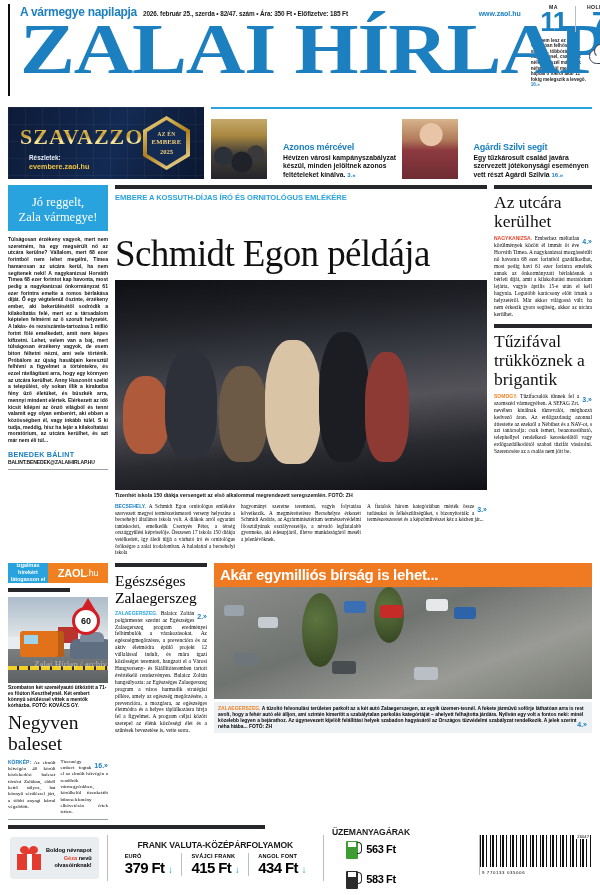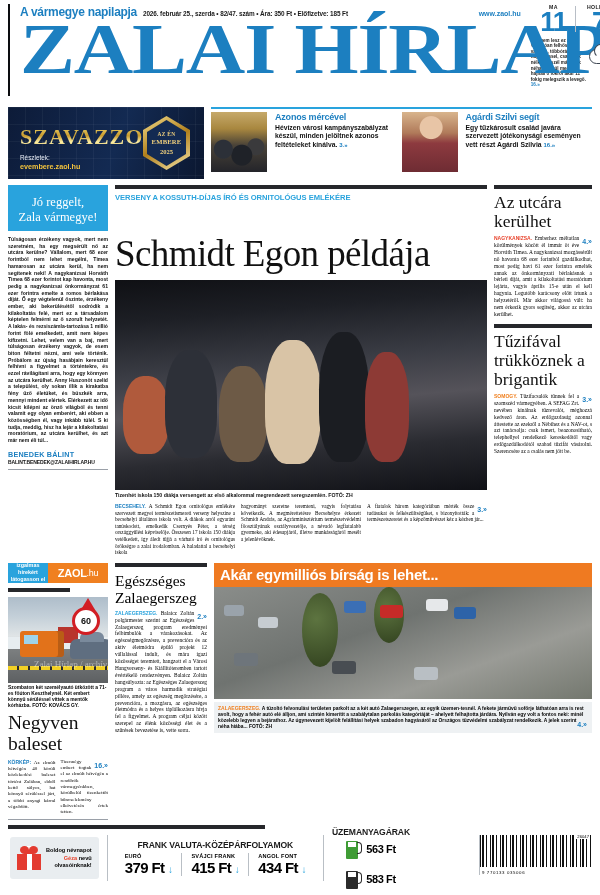--- a/index.html
+++ b/index.html
@@ -30,32 +30,32 @@
   .wx-ico{width:34px;position:relative;height:26px;margin-top:4px;}
   .cloud{position:absolute;left:1px;top:7px;width:27px;height:13px;background:#fff;border:1.3px solid #3c4450;border-radius:9px;}
   .cloud:before{content:"";position:absolute;left:4px;top:-6px;width:12px;height:12px;background:#fff;border:1.3px solid #3c4450;border-radius:50%;border-bottom-color:transparent;}
 
   
   .promorow{display:flex;gap:7px;height:72px;margin-top:3px;}
   .vote{width:196px;background:linear-gradient(110deg,#0d1b38 0%,#132a52 55%,#0b1730 100%);position:relative;overflow:hidden;}
   .vote-grid{position:absolute;inset:0;background-image:linear-gradient(rgba(255,255,255,.045) 1px,transparent 1px),linear-gradient(90deg,rgba(255,255,255,.045) 1px,transparent 1px);background-size:17px 17px;}
   .vote-word{position:absolute;left:12px;top:17px;font-family:"Liberation Serif",serif;font-size:22px;font-weight:bold;letter-spacing:1px;
     background:linear-gradient(180deg,#f6e27a,#c79a2e 45%,#fdf0a6 70%,#b8861f);-webkit-background-clip:text;background-clip:text;color:transparent;}
-  .vote-sub{position:absolute;left:12px;top:46px;font-size:6.4px;font-weight:normal;color:#e8eef7;line-height:9px;}
+  .vote-sub{position:absolute;left:21px;top:46px;font-size:6.4px;font-weight:bold;color:#e8eef7;line-height:9px;}
   .vote-sub b{color:#f3c33d;display:block;font-size:7.2px;}
   .medal{position:absolute;right:14px;top:9px;width:47px;height:54px;}
   .hexo{position:absolute;inset:0;background:linear-gradient(150deg,#f3dd8c,#b07f1c 50%,#f7e9ad);clip-path:polygon(50% 0,100% 26%,100% 74%,50% 100%,0 74%,0 26%);}
   .hexi{position:absolute;left:4px;top:4px;right:4px;bottom:4px;background:#132a52;clip-path:polygon(50% 0,100% 26%,100% 74%,50% 100%,0 74%,0 26%);}
   .hext{position:absolute;inset:0;display:flex;flex-direction:column;align-items:center;justify-content:center;gap:1px;color:#f0d07d;font-family:"Liberation Serif",serif;font-weight:bold;}
   .hext .l1{font-size:5.4px;letter-spacing:.3px;}
   .hext .l2{font-size:6.6px;letter-spacing:.2px;}
   .hext .l3{font-size:6.6px;margin-top:2px;}
 
   .teasers{flex:1;border-top:2.5px solid #29a3dd;display:flex;gap:0;padding-top:3px;}
-  .teaser{flex:1;display:flex;gap:8px;}
+  .teaser{flex:1;display:flex;gap:16px;align-items:flex-end;}
   .teaser + .teaser{}
   .t-photo{width:56px;height:60px;flex:none;position:relative;overflow:hidden;background:#6b6257;}
   .t-photo.crowd{background:
      radial-gradient(circle at 22% 62%,#2c3038 9px,transparent 10px),
      radial-gradient(circle at 55% 72%,#1f2228 10px,transparent 11px),
      radial-gradient(circle at 80% 58%,#3a3a3c 8px,transparent 9px),
      linear-gradient(180deg,#c6a96a 0%,#a8873f 28%,#4a4338 55%,#23242a 100%);}
   .t-photo.woman{background:
      radial-gradient(circle at 52% 26%,#e8c5a6 11px,transparent 12px),
      linear-gradient(180deg,#d8b48c 0%,#b07a5a 35%,#8d3a3f 52%,#6e2c33 100%);}
@@ -255,21 +255,21 @@
         <div>Zala vármegye!</div>
       </div>
       <div class="jo-body">Túlságosan érzékeny vagyok, mert nem szeretném, ha egy megsérült nő az utcára kerülne? Vállalom, mert 68 ezer forintból nem lehet megélni, Timea hamarosan az utcára kerül, ha nem segítenek neki! A nagykanizsai Horváth Timea 68 ezer forintot kap havonta, most pedig a nagykanizsai önkormányzat 61 ezer forintra emelte a romos bérlakása díját. Ő egy végtelenül őszinte, érzékeny ember, aki bekerülésétől sodródik a kilakoltatás felé, mert ez a társadalom képtelen felmérni az ő szorult helyzetét. A lakás- és rezsiszámla-tartozása 1 millió forint fölé emelkedett, amit nem képes kifizetni. Lehet, velem van a baj, mert túlságosan érzékeny vagyok, de esem biton féltetni nézni, ami vele történik. Próbálom az újság hasábjain keresztül felhívni a figyelmet a történtekre, és ezzel rávilágítani arra, hogy egy könnyen az utcára kerülhet. Anny Huszonöt szelíd a települést, oly sokan illik a kirakatba fény űző életüket, és büszkék arra, mennyi mindent elértek. Elérkezett az idő kicsit kilépni az önző világból és tenni valamit egy olyan emberért, aki ebben a közösségben él, vagy inkább túlél. S ki tudja, meddig, hisz ha lejár a kilakoltatási moratórium, az utcára kerülhet, és azt már nem éli túl...</div>
       <div class="byline">BENEDEK BÁLINT</div>
       <div class="bymail">BALINT.BENEDEK@ZALAIHIRLAP.HU</div>
       <div class="rule-thin" style="margin-top:4px"></div>
     </div>
 
     <div class="colC">
       <div class="rule-dark"></div>
-      <div class="kicker" style="margin-top:4px">VERSENY A KOSSUTH-DÍJAS ÍRÓ ÉS ORNITOLÓGUS EMLÉKÉRE</div>
+      <div class="kicker" style="margin-top:4px">EMBERE A KOSSUTH-DÍJAS ÍRÓ ÉS ORNITOLÓGUS EMLÉKÉRE</div>
       <div class="bighead">Schmidt Egon példája</div>
 
       <div class="mainphoto">
         <div class="mp-fig" style="left:8px;top:96px;width:46px;height:78px;background:#b05a3c"></div>
         <div class="mp-fig" style="left:50px;top:70px;width:52px;height:108px;background:#2d3038"></div>
         <div class="mp-fig" style="left:104px;top:86px;width:48px;height:96px;background:#6d5a46"></div>
         <div class="mp-fig" style="left:150px;top:60px;width:56px;height:124px;background:#d9c4a6"></div>
         <div class="mp-fig" style="left:204px;top:52px;width:50px;height:130px;background:#1b1d22"></div>
         <div class="mp-fig" style="left:250px;top:72px;width:44px;height:110px;background:#8d3a35"></div>
       </div>

